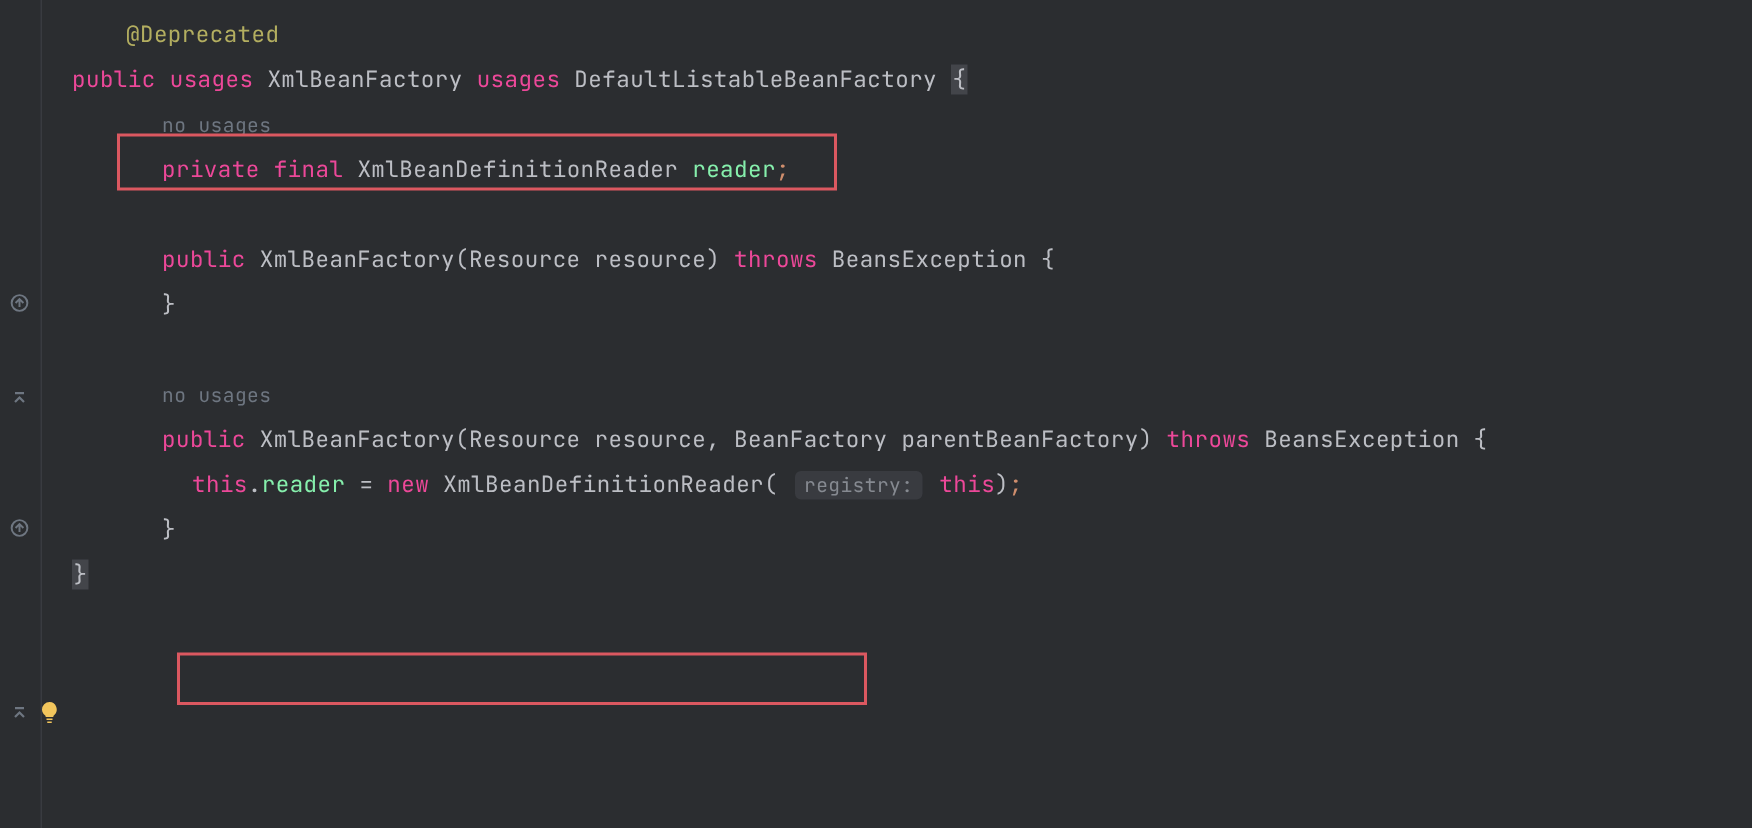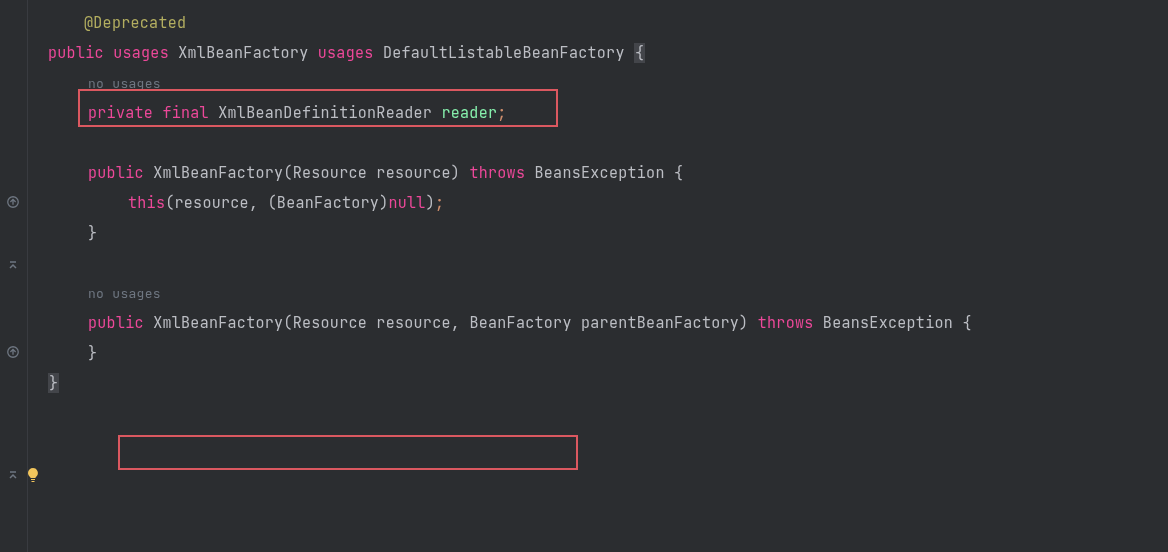--- a/index.html
+++ b/index.html
@@ -105,21 +105,21 @@
       left: 78px;
       width: 480px;
       height: 38px;
     }
     .box2 {
       top: 435px;
       left: 118px;
       width: 460px;
       height: 35px;
     }
-    .ml1 { margin-left: 40px; }
+    .ml1 { margin-left: 60px; }
     .ml2 { margin-left: 80px; }
   </style>
 </head>
 <body>
 
 <div class="editor">
   <div class="gutter">
     <div class="gutter-icon override-icon" style="top: 193px;">
       <svg viewBox="0 0 16 16" fill="none" stroke="currentColor" stroke-width="1.5">
         <circle cx="8" cy="8" r="6"></circle>
@@ -149,24 +149,24 @@
     </div>
   </div>
 
   <div class="code">
     <div class="line"><span class="annotation">@Deprecated</span></div>
     <div class="line"><span class="kw">public</span> <span class="kw">usages</span> <span class="class-name">XmlBeanFactory</span> <span class="kw">usages</span> <span class="class-name">DefaultListableBeanFactory</span> <span class="brace-highlight">{</span></div>
     <div class="line ml1"><span class="hint">no usages</span></div>
     <div class="line ml1"><span class="kw">private</span> <span class="kw">final</span> <span class="class-name">XmlBeanDefinitionReader</span> <span class="field">reader</span><span class="semi">;</span></div>
     <div class="line"></div>
     <div class="line ml1"><span class="kw">public</span> <span class="constructor">XmlBeanFactory</span><span class="paren">(</span><span class="class-name">Resource</span> <span class="param">resource</span><span class="paren">)</span> <span class="kw">throws</span> <span class="class-name">BeansException</span> <span class="brace">{</span></div>
-    <div class="line ml2"><span class="kw">this</span><span class="paren">(</span><span class="param">resource</span><span>, </span><span class="paren">(BeanFactory)</span><span class="kw">null</span><span class="paren">)</span><span class="semi">;</span></div>
     <div class="line ml1"><span class="brace">}</span></div>
     <div class="line"></div>
     <div class="line ml1"><span class="hint">no usages</span></div>
     <div class="line ml1"><span class="kw">public</span> <span class="constructor">XmlBeanFactory</span><span class="paren">(</span><span class="class-name">Resource</span> <span class="param">resource</span>, <span class="class-name">BeanFactory</span> <span class="param">parentBeanFactory</span><span class="paren">)</span> <span class="kw">throws</span> <span class="class-name">BeansException</span> <span class="brace">{</span></div>
+    <div class="line ml2"><span class="kw">this</span><span>.</span><span class="field">reader</span><span> = </span><span class="kw">new</span> <span class="class-name">XmlBeanDefinitionReader</span><span class="paren">(</span> <span class="inlay-hint">registry:</span> <span class="kw">this</span><span class="paren">)</span><span class="semi">;</span></div>
     <div class="line ml1"><span class="brace">}</span></div>
     <div class="line"><span class="brace-highlight">}</span></div>
   </div>
 </div>
 
 <div class="red-box box1"></div>
 <div class="red-box box2"></div>
 
 </body></html>

